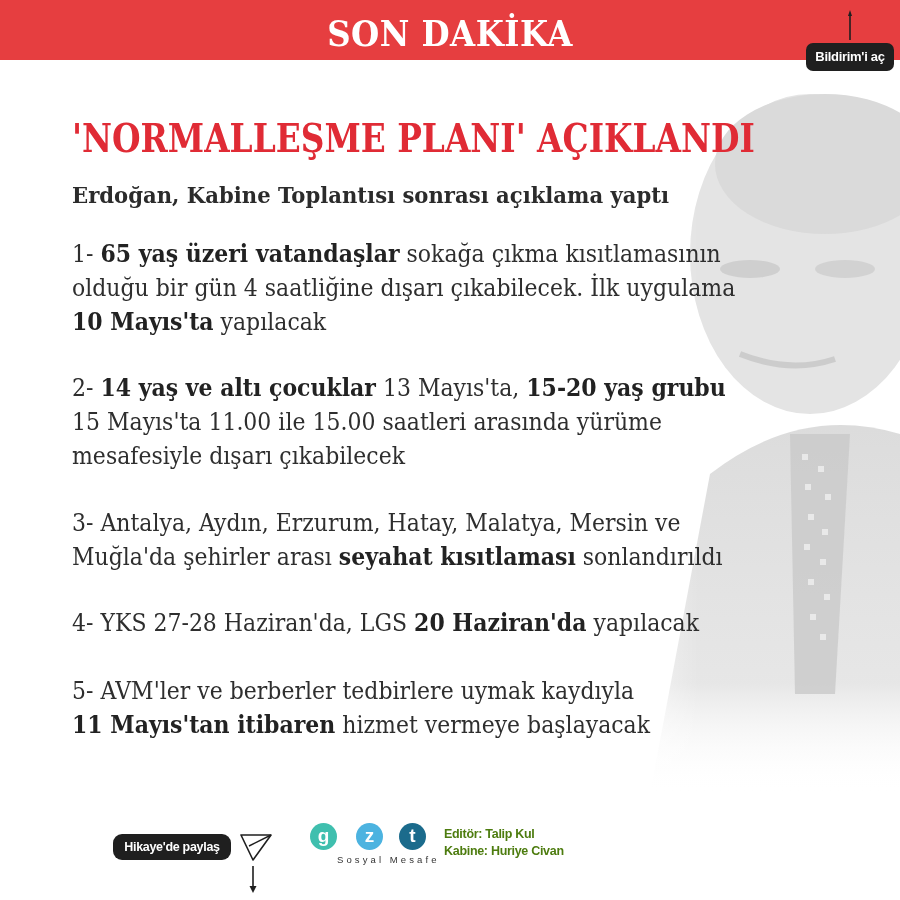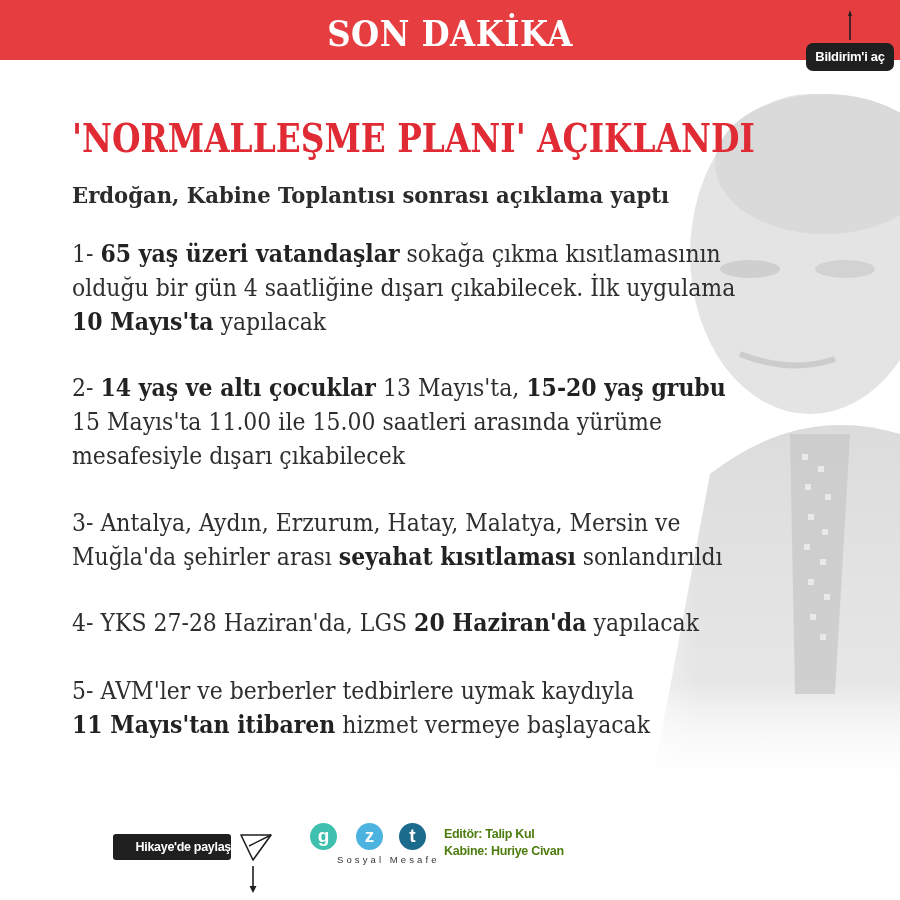--- a/index.html
+++ b/index.html
@@ -47,23 +47,23 @@
       transform-origin: left top; transform: scaleX(0.88);
       font-family: "DejaVu Serif", "Liberation Serif", serif;
       font-weight: normal;
     }
     .item b { font-weight: bold; color: #222; }
     .line { display: block; }
 
     .footer-share { position: absolute; left: 113px; top: 834px; }
     .share-btn {
       position: absolute; left: 0; top: 0; width: 118px; height: 26px;
-      background: #1f1f1f; color: #fff; border-radius: 3px;
+      background: #1f1f1f; color: #fff; border-radius: 9px;
       font-family: "Liberation Sans", sans-serif; font-weight: bold; font-size: 12.5px;
-      line-height: 26px; text-align: right; border: none; cursor: pointer; letter-spacing: -0.3px;
+      line-height: 26px; text-align: center; border: none; cursor: pointer; letter-spacing: -0.3px;
     }
     .share-icon { position: absolute; left: 126px; top: 0; width: 34px; height: 60px; }
 
     .logo { position: absolute; left: 310px; top: 823px; width: 120px; height: 48px; }
     .logo-circle {
       position: absolute; top: 0; width: 27px; height: 27px; border-radius: 50%;
       color: #fff; font-family: "Liberation Sans", sans-serif; font-weight: bold;
       font-size: 19px; line-height: 25px; text-align: center;
     }
     .logo-tagline {

